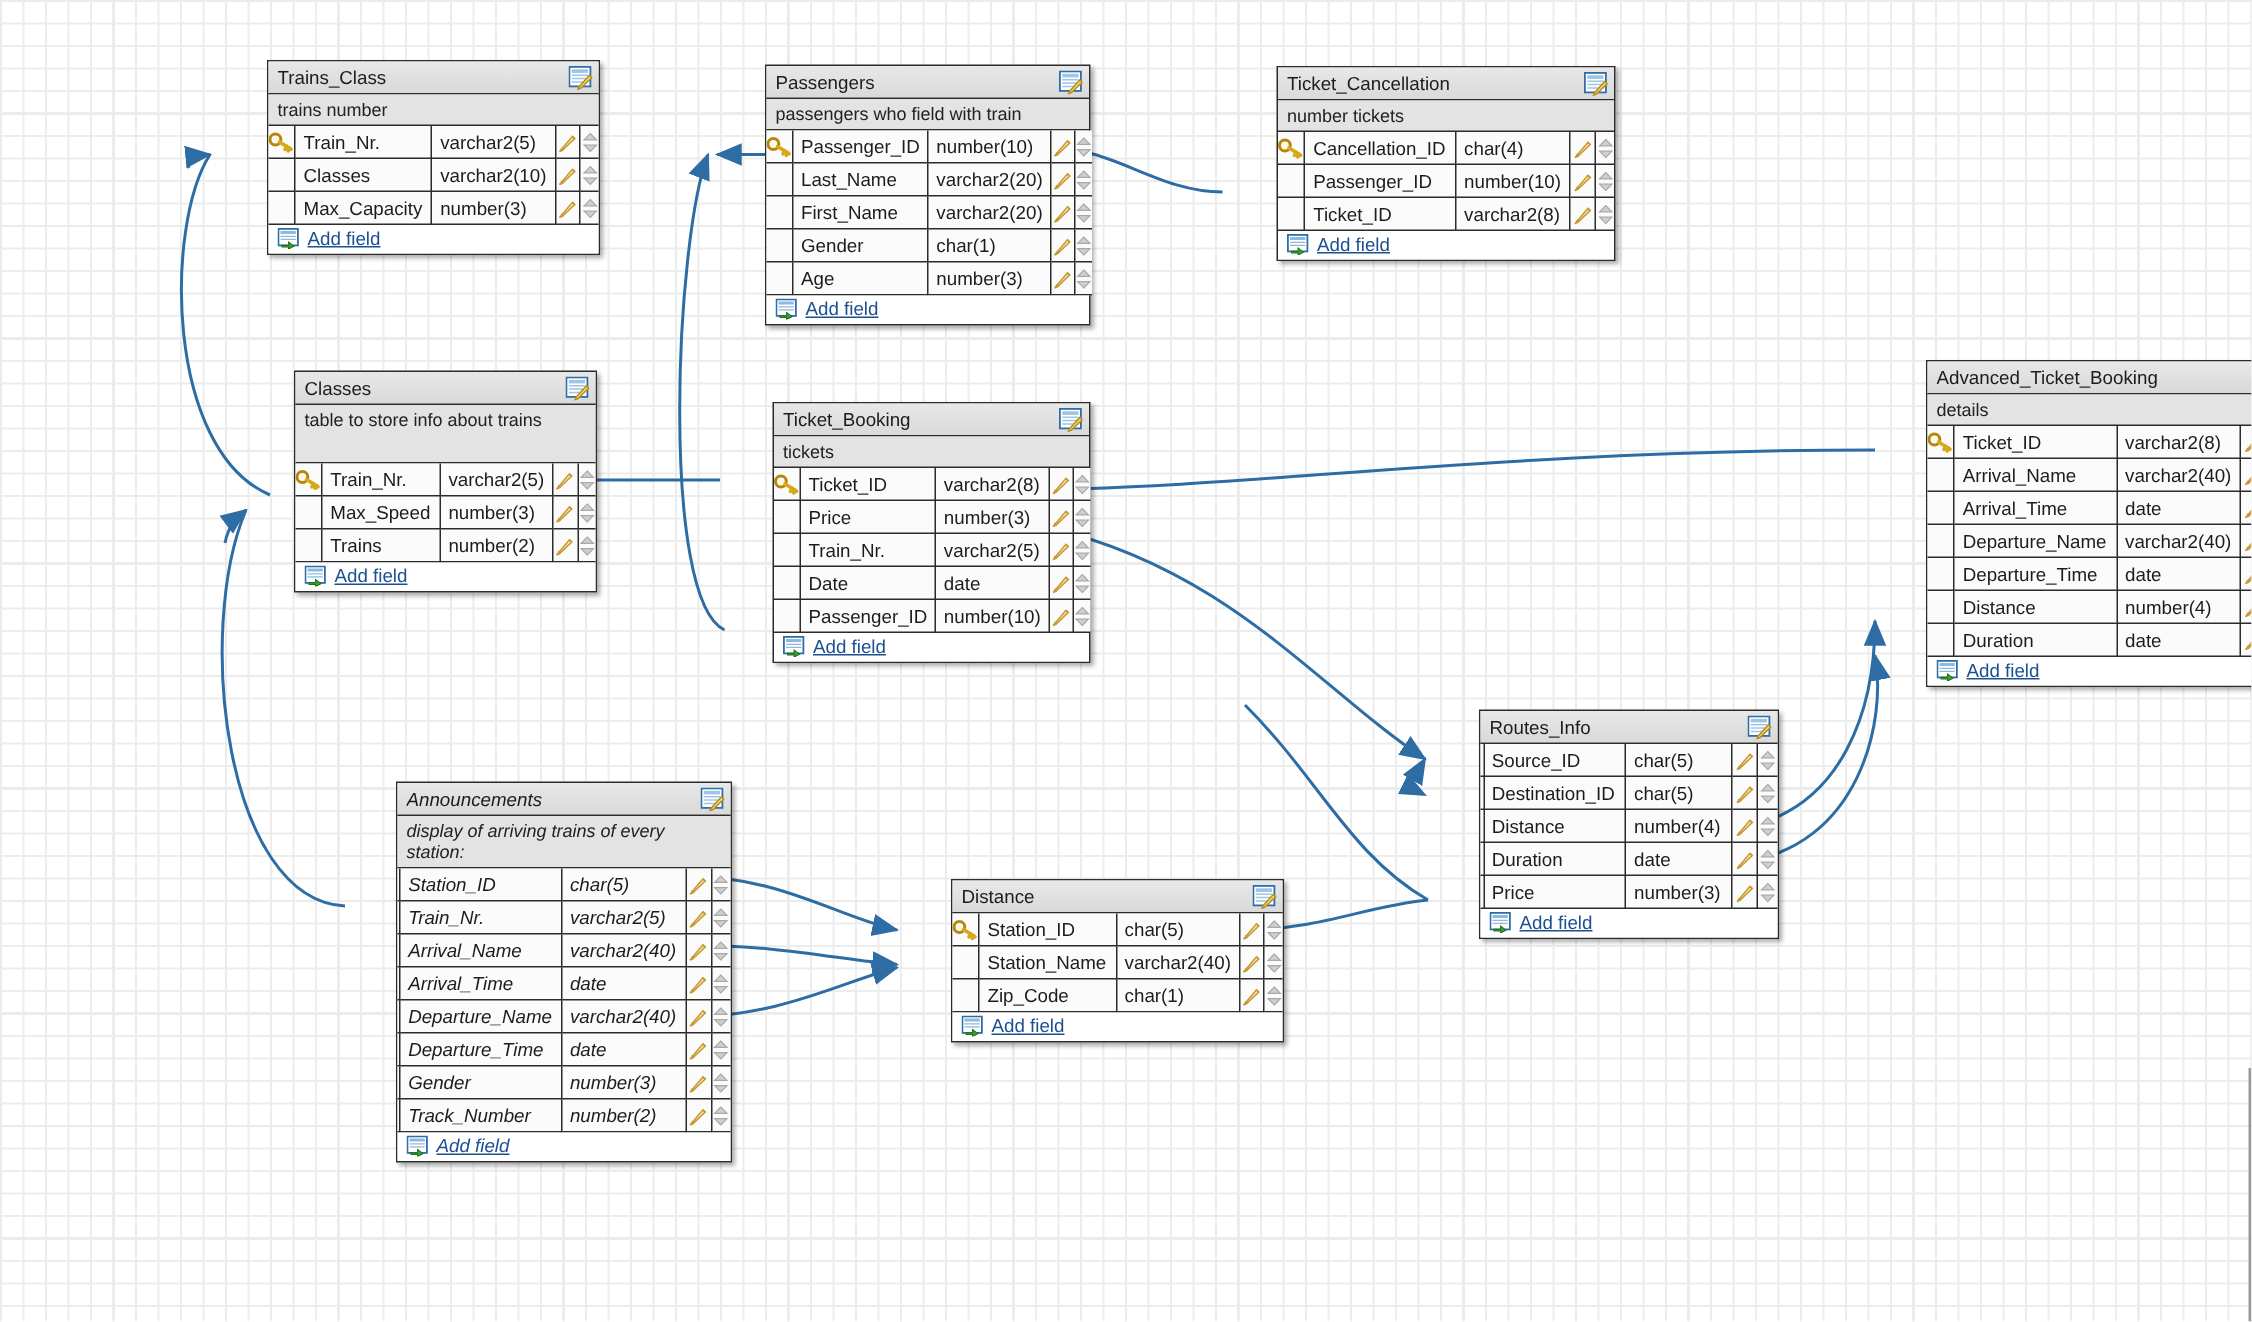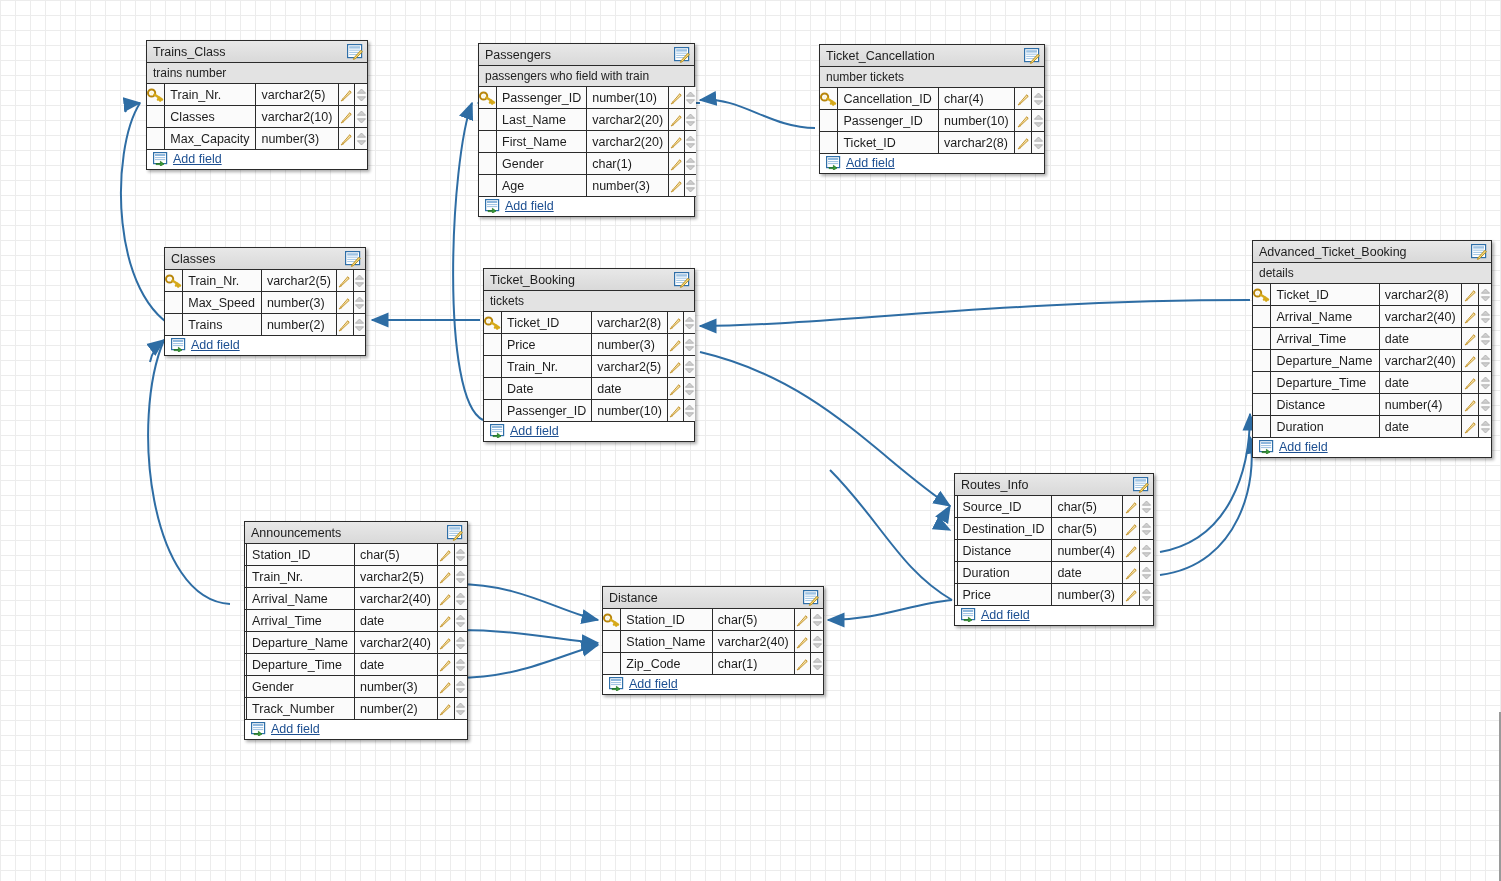--- a/index.html
+++ b/index.html
@@ -27,20 +27,21 @@
     pointer-events: none;
   }
   .entity {
     position: absolute;
     box-sizing: border-box;
     border: 1px solid #2b2b2b;
     background: #ffffff;
     box-shadow: 2px 2px 3px rgba(0,0,0,0.33);
     font-size: 12.5px;
     color: #1c1c1c;
+    margin-left: 32px;
   }
   .ent-title {
     display: flex; align-items: center;
     height: 21px;
     padding: 0 3px 0 6px;
     background: linear-gradient(to bottom, #e8e8e8, #d9d9d9);
     border-bottom: 1px solid #2b2b2b;
     font-size: 12.5px;
   }
   .ent-title .tname { flex: 1 1 auto; white-space: nowrap; overflow: hidden; }
@@ -512,20 +513,21 @@
           <span class="tname">Classes</span>
           <span class="ico hdr-ico">
             <svg width="17" height="16" viewBox="0 0 17 16">
               <rect x="0.6" y="0.6" width="14" height="13" fill="#ffffff" stroke="#2f6fa8" stroke-width="1.2"></rect>
               <rect x="2.2" y="2.2" width="10.8" height="2.4" fill="#9fc4e4"></rect>
               <path d="M2.2 6.2 H13 M2.2 8.4 H13 M2.2 10.6 H13" stroke="#9fc4e4" stroke-width="1"></path>
               <path d="M7.2 13.6 L6.4 15.4 L8.3 14.7 L15.4 7.8 L13.9 6.3 Z" fill="#f4d97c" stroke="#b98f1e" stroke-width="1"></path>
             </svg>
           </span>
         </div>
+        <div class="ent-desc tall">table to store info about trains</div>
         <div class="fields">
           <div class="frow">
             <div class="c-pk"><span class="ico key-ico"><svg width="17" height="14" viewBox="0 0 17 14">
                   <circle cx="4.6" cy="5" r="3.6" fill="none" stroke="#b8860b" stroke-width="2"></circle>
                   <circle cx="4.6" cy="5" r="1.3" fill="#fff8d0"></circle>
                   <path d="M7.4 6.6 L15 11.5 M12.2 9.4 L11 11.6 M14.2 10.7 L13.2 12.6" stroke="#d6a919" stroke-width="2.4" fill="none" stroke-linecap="round"></path>
                 </svg></span></div>
             <div class="c-name" style="width:88px">Train_Nr.</div>
             <div class="c-type" style="width:72px">varchar2(5)</div>
             <div class="c-edit"><span class="ico pencil-ico"><svg width="15" height="13" viewBox="0 0 15 13">
@@ -769,32 +771,33 @@
             <svg width="16" height="14" viewBox="0 0 16 14">
               <rect x="0.6" y="0.6" width="13" height="11" fill="#ffffff" stroke="#2f6fa8" stroke-width="1.2"></rect>
               <rect x="2" y="2" width="10.2" height="2" fill="#8fb8dd"></rect>
               <path d="M2 5.6 H12.2 M2 7.6 H12.2" stroke="#8fb8dd" stroke-width="0.9"></path>
               <path d="M3 11.5 L7.4 11.5 L7.4 9.3 L11 12.1 L7.4 14 L7.4 12.6 L3 12.6 Z" fill="#38a035" stroke="#1f6e1c" stroke-width="0.7"></path>
             </svg>
           </span>
           <span class="lbl">Add field</span>
         </div>
       </div>
-      <div class="entity" style="left: 244px; top: 521px; width: 224px;">
+      <div class="entity" style="left: 232px; top: 521px; width: 224px; font-style: italic;">
         <div class="ent-title">
           <span class="tname">Announcements</span>
           <span class="ico hdr-ico">
             <svg width="17" height="16" viewBox="0 0 17 16">
               <rect x="0.6" y="0.6" width="14" height="13" fill="#ffffff" stroke="#2f6fa8" stroke-width="1.2"></rect>
               <rect x="2.2" y="2.2" width="10.8" height="2.4" fill="#9fc4e4"></rect>
               <path d="M2.2 6.2 H13 M2.2 8.4 H13 M2.2 10.6 H13" stroke="#9fc4e4" stroke-width="1"></path>
               <path d="M7.2 13.6 L6.4 15.4 L8.3 14.7 L15.4 7.8 L13.9 6.3 Z" fill="#f4d97c" stroke="#b98f1e" stroke-width="1"></path>
             </svg>
           </span>
         </div>
+        <div class="ent-desc">display of arriving trains of every station:</div>
         <div class="fields">
           <div class="frow">
             <div class="c-pk" style="width:8px"></div>
             <div class="c-name" style="width:103px">Station_ID</div>
             <div class="c-type" style="width:78px">char(5)</div>
             <div class="c-edit"><span class="ico pencil-ico"><svg width="15" height="13" viewBox="0 0 15 13">
                   <path d="M3.2 10.6 L2 12 L3.9 11.2 L12.2 3.4 L10.6 1.9 Z" fill="#f6e2a5" stroke="#c79a37" stroke-width="1"></path>
                   <path d="M10.6 1.9 L12.2 3.4" stroke="#c79a37" stroke-width="1"></path>
                   <path d="M3.0 9.6 L4.6 11.1" stroke="#c79a37" stroke-width="0.9"></path>
                 </svg></span></div>

